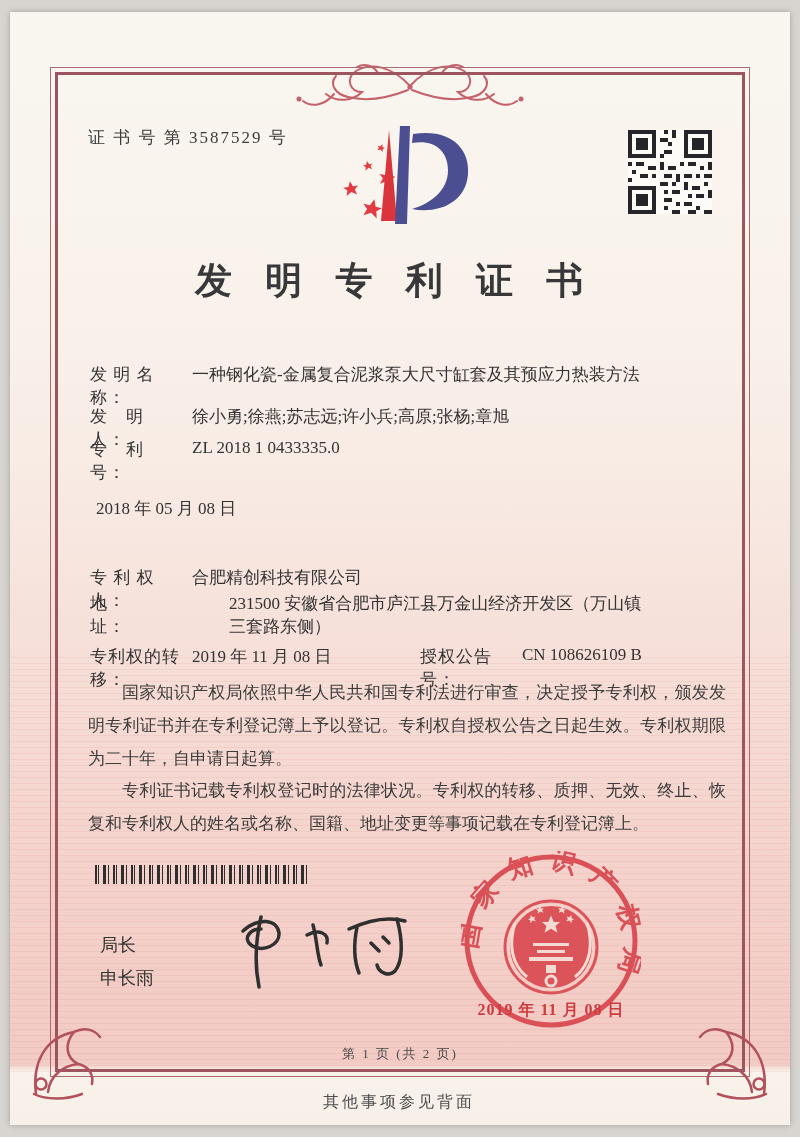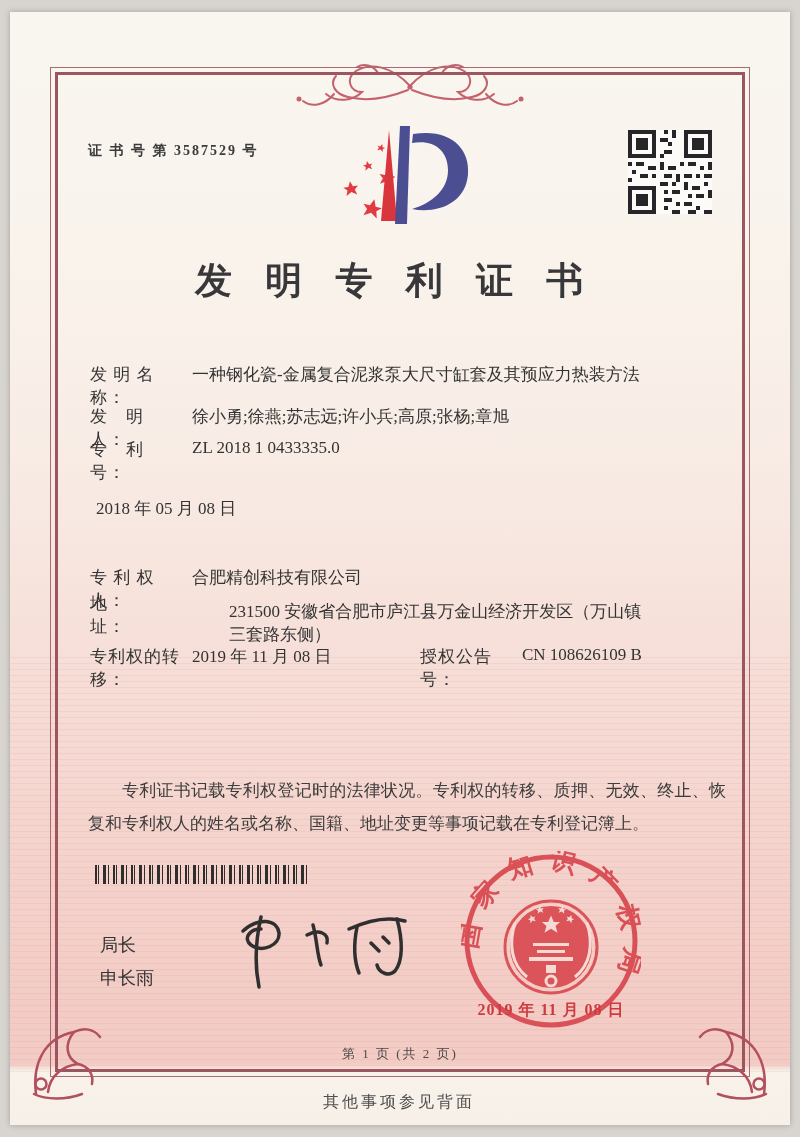--- a/index.html
+++ b/index.html
@@ -22,29 +22,29 @@
       rgba(219,128,128,.20) 0 1px, rgba(219,128,128,0) 1px 6px);
     opacity:.65;pointer-events:none;
   }
   .frame{
     position:absolute;left:45px;top:60px;width:684px;height:994px;
     border:3px solid #9d5560;
     outline:1px solid #a96a73;
     outline-offset:4px;
   }
   .abs{position:absolute;}
-  .certno{left:78px;top:130px;font-size:14px;letter-spacing:2px;color:#3b3b3b;font-weight:bold;}
+  .certno{left:78px;top:114px;font-size:17px;letter-spacing:2px;color:#3b3b3b;}
   .title{
     left:45px;top:244px;width:680px;text-align:center;
     font-size:37px;font-weight:bold;letter-spacing:12px;color:#38383a;
   }
   .row{left:80px;font-size:17px;color:#333;display:flex;align-items:flex-start;}
   .row .lbl{width:96px;flex:0 0 96px;letter-spacing:1px;}
   .row .val{margin-left:6px;}
-  .pre{white-space:pre-line;margin-top:8px;}
+  .pre{white-space:pre-line;}
   .r0{top:340px;margin-top:11px;} .r1{top:393px;} .r2{top:426px;} .r3{top:485px;}
   .r4{top:510px;margin-top:44px;} .r5{top:580px;gap:37px;} .r6{top:633px;}
   .r7{top:633px;left:410px;}
   .para{
     left:78px;width:638px;font-size:17px;line-height:33px;color:#3c3c3c;
     text-indent:2em;text-align:justify;
   }
   .p1{top:664px;} .p2{top:762px;}
   .barcode{
     left:85px;top:853px;width:212px;height:19px;
@@ -169,20 +169,21 @@
   </div>
   <div class="abs row r6">
     <span class="lbl">专利权的转移：</span>
     <span class="val">2019 年 11 月 08 日</span>
   </div>
   <div class="abs row r7">
     <span class="lbl">授权公告号：</span>
     <span class="val">CN 108626109 B</span>
   </div>
 
+  <div class="abs para p1">国家知识产权局依照中华人民共和国专利法进行审查，决定授予专利权，颁发发明专利证书并在专利登记簿上予以登记。专利权自授权公告之日起生效。专利权期限为二十年，自申请日起算。</div>
   <div class="abs para p2">专利证书记载专利权登记时的法律状况。专利权的转移、质押、无效、终止、恢复和专利权人的姓名或名称、国籍、地址变更等事项记载在专利登记簿上。</div>
 
   <div class="abs barcode"></div>
 
   <div class="abs officer t">局长</div>
   <div class="abs officer n">申长雨</div>
 
   <svg class="abs sigsvg" width="200" height="100" viewBox="0 0 200 100">
     <g stroke="#2f2f2f" stroke-width="3.5" fill="none" stroke-linecap="round">
       <path d="M36,22 C30,48 30,72 34,92"></path>

